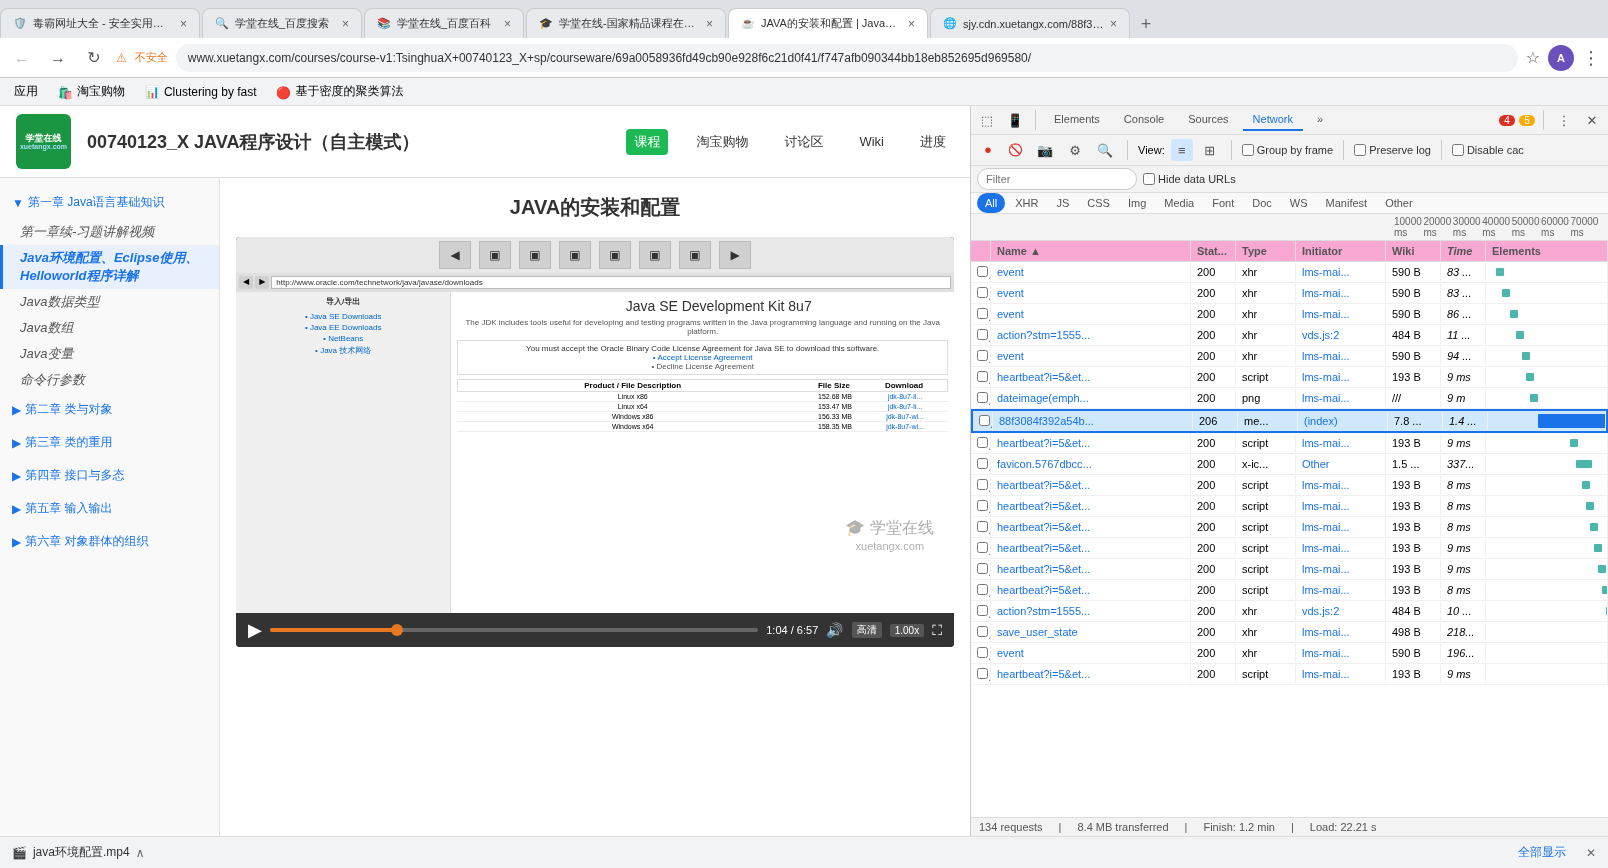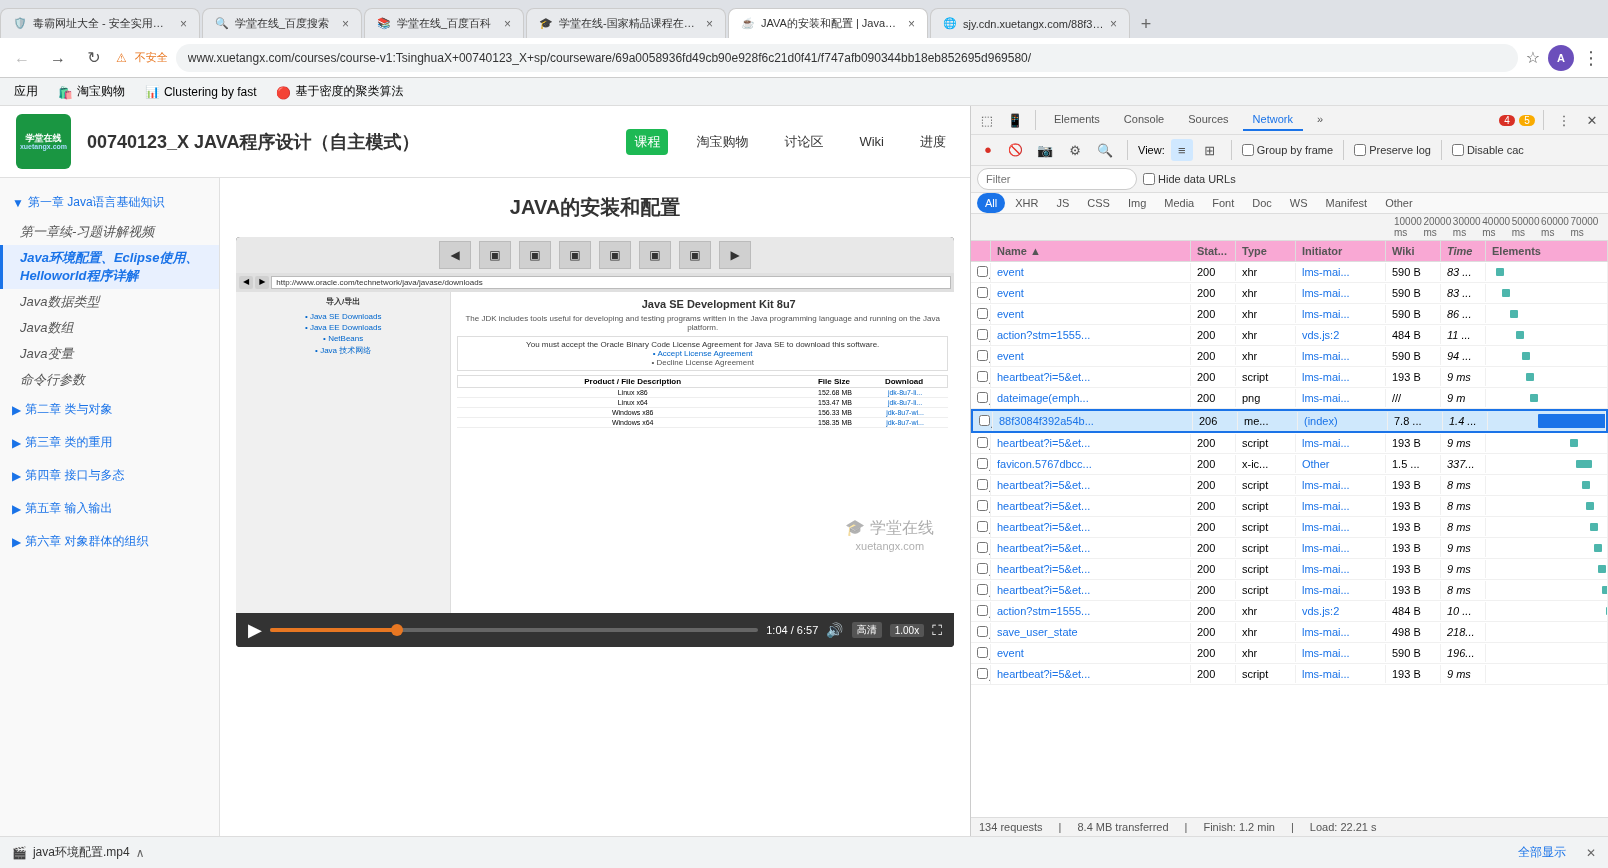--- a/index.html
+++ b/index.html
@@ -308,21 +308,21 @@
                   </div>
                   <div style="display:flex; flex:1; overflow:hidden;">
                     <div style="width:30%; background:#f0f0f0; border-right:1px solid #ddd; padding:4px; font-size:8px; overflow:hidden;">
                       <div style="font-weight:bold; color:#333; margin-bottom:4px;">导入/导出</div>
                       <div style="color:#0066cc; cursor:pointer; padding:1px 0;">• Java SE Downloads</div>
                       <div style="color:#0066cc; cursor:pointer; padding:1px 0;">• Java EE Downloads</div>
                       <div style="color:#0066cc; cursor:pointer; padding:1px 0;">• NetBeans</div>
                       <div style="color:#0066cc; cursor:pointer; padding:1px 0;">• Java 技术网络</div>
                     </div>
                     <div style="flex:1; padding:6px; font-size:8px; overflow:hidden; background:#fff;">
-                      <div style="font-weight:bold; font-size:11px; color:#333; margin-bottom:4px;margin-left:32px;">Java SE Development Kit 8u7</div>
+                      <div style="font-weight:normal; font-size:14px; color:#333; margin-bottom:4px;margin-left:32px;">Java SE Development Kit 8u7</div>
                       <div style="color:#555; margin-bottom:4px; font-size:8px;">The JDK includes tools useful for developing and testing programs written in the Java programming language and running on the Java platform.</div>
                       <div style="border:1px solid #ddd; padding:3px; margin-bottom:4px;">
                         <div style="font-size:8px; color:#333;">You must accept the Oracle Binary Code License Agreement for Java SE to download this software.</div>
                         <div style="color:#0066cc; font-size:8px; cursor:pointer;">• Accept License Agreement</div>
                         <div style="color:#555; font-size:8px;">• Decline License Agreement</div>
                       </div>
                       <div style="font-size:8px;">
                         <div style="display:grid; grid-template-columns:1fr 60px 80px; border:1px solid #ddd; font-weight:bold; padding:1px 3px;">
                           <span>Product / File Description</span>
                             <span>File Size</span>

